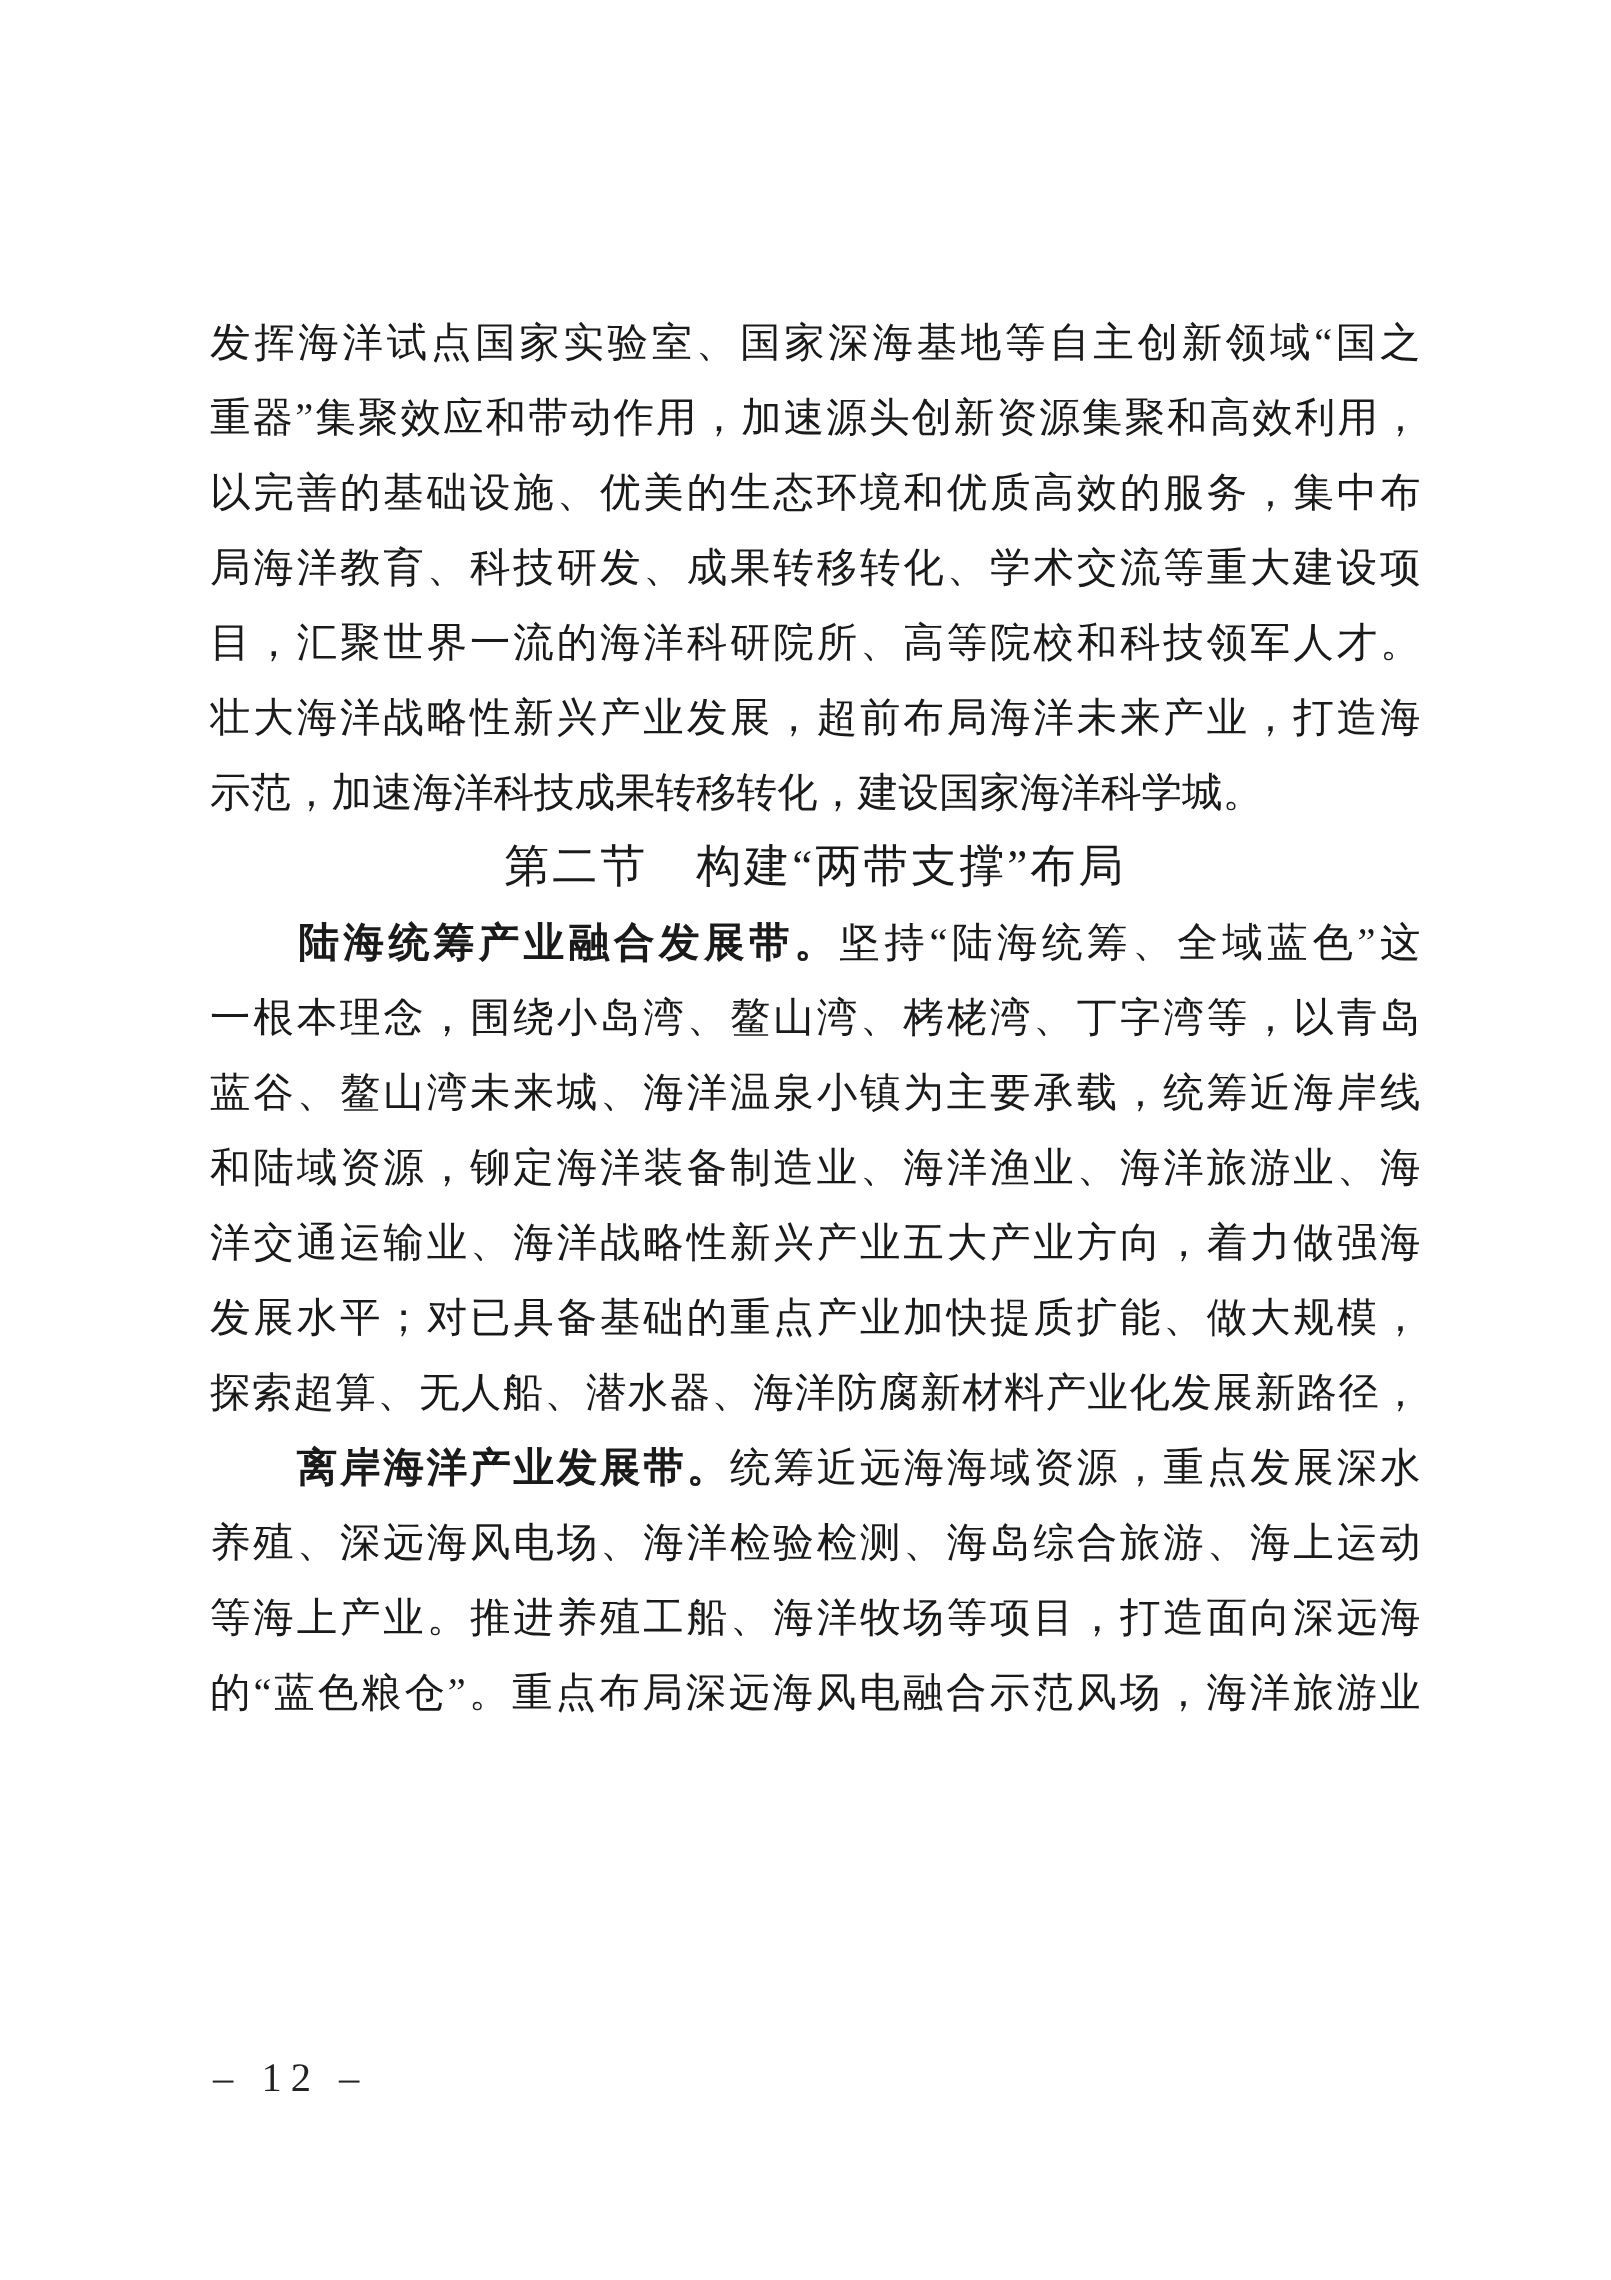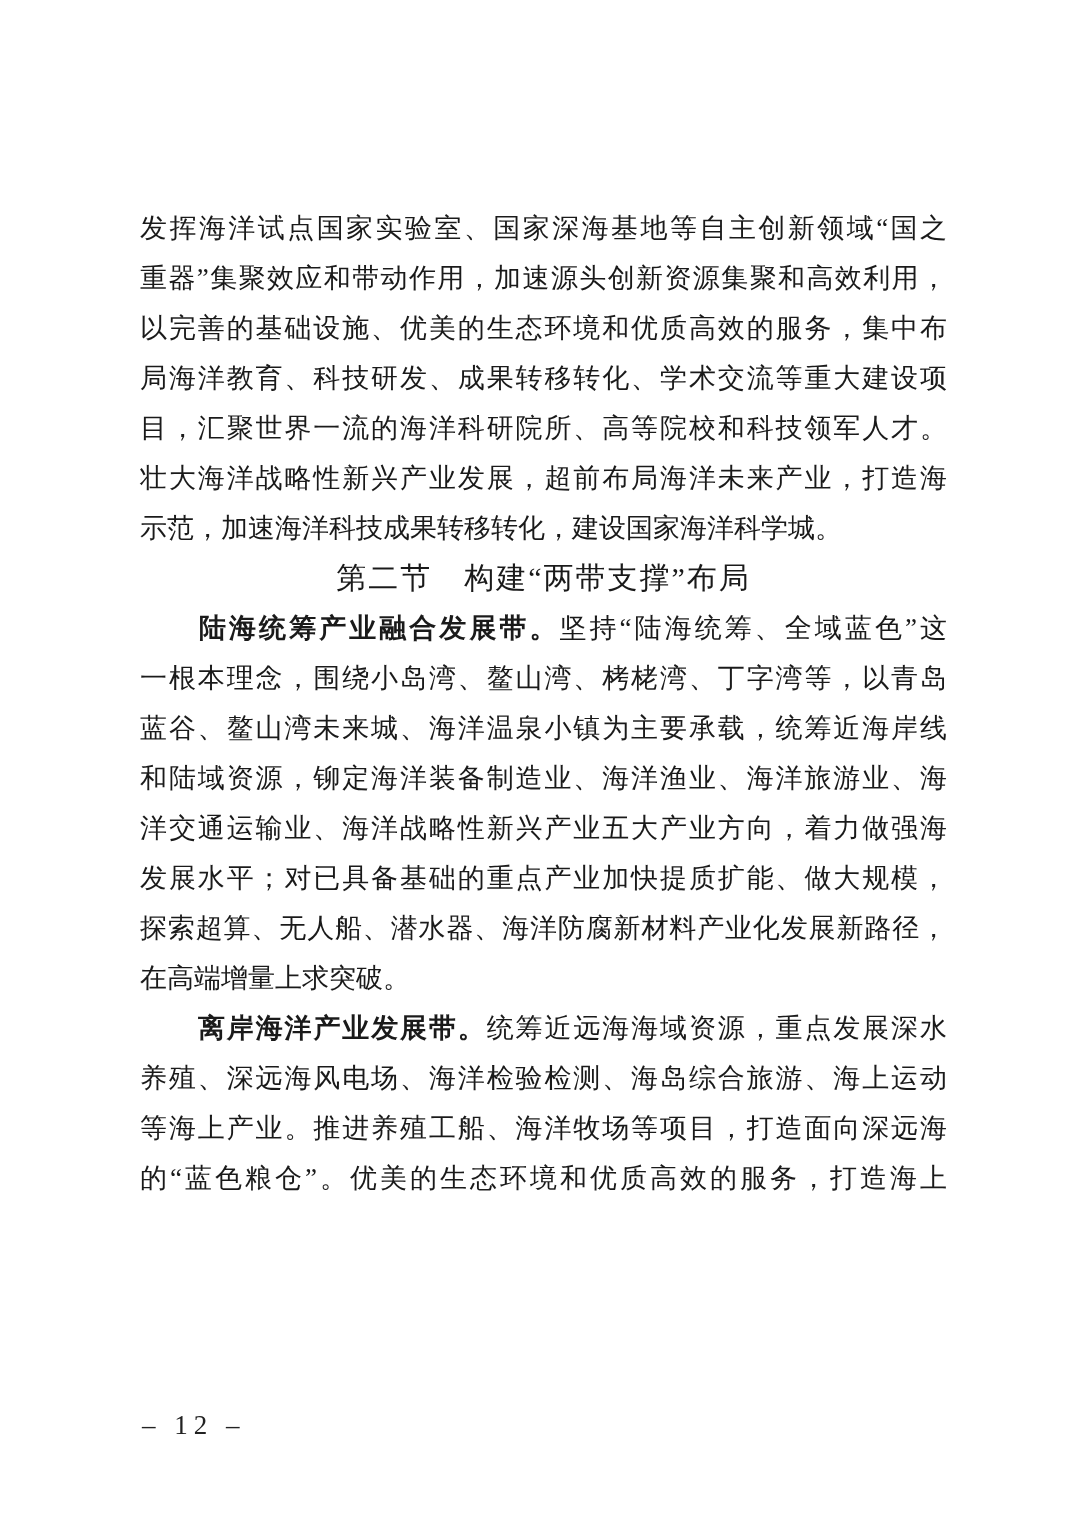--- a/index.html
+++ b/index.html
@@ -51,21 +51,20 @@
     font-weight: bold;
   }
   .page-number {
     position: absolute;
     left: 142px;
     top: 1370px;
     font-size: 27px;
     letter-spacing: 6px;
     color: #222222;
     font-family: "Liberation Serif", "DejaVu Serif", serif;
-    margin-top: 40px;
   }
 </style>
 </head>
 <body>
 
 <div class="page">
   <div class="text-block">
 
     <div class="line just">发挥海洋试点国家实验室、国家深海基地等自主创新领域“国之</div>
     <div class="line just">重器”集聚效应和带动作用，加速源头创新资源集聚和高效利用，</div>
@@ -77,23 +76,22 @@
 
     <div class="line heading">第二节　构建“两带支撑”布局</div>
 
     <div class="line just"><span class="indent"></span><span class="lead">陆海统筹产业融合发展带。</span><span>坚持“陆海统筹、全域蓝色”这</span></div>
     <div class="line just">一根本理念，围绕小岛湾、鳌山湾、栲栳湾、丁字湾等，以青岛</div>
     <div class="line just">蓝谷、鳌山湾未来城、海洋温泉小镇为主要承载，统筹近海岸线</div>
     <div class="line just">和陆域资源，铆定海洋装备制造业、海洋渔业、海洋旅游业、海</div>
     <div class="line just">洋交通运输业、海洋战略性新兴产业五大产业方向，着力做强海</div>
     <div class="line just">发展水平；对已具备基础的重点产业加快提质扩能、做大规模，</div>
     <div class="line just">探索超算、无人船、潜水器、海洋防腐新材料产业化发展新路径，</div>
-    <div class="line short">在高端增量上求突破。</div>
 
     <div class="line just"><span class="indent"></span><span class="lead">离岸海洋产业发展带。</span><span>统筹近远海海域资源，重点发展深水</span></div>
     <div class="line just">养殖、深远海风电场、海洋检验检测、海岛综合旅游、海上运动</div>
     <div class="line just">等海上产业。推进养殖工船、海洋牧场等项目，打造面向深远海</div>
-    <div class="line just">的“蓝色粮仓”。优美的生态环境和优质高效的服务，打造海上</div>
+    <div class="line just">的“蓝色粮仓”。重点布局深远海风电融合示范风场，海洋旅游业</div>
 
   </div>
 
   <div class="page-number">– 12 –</div>
 </div>
 
 </body></html>

